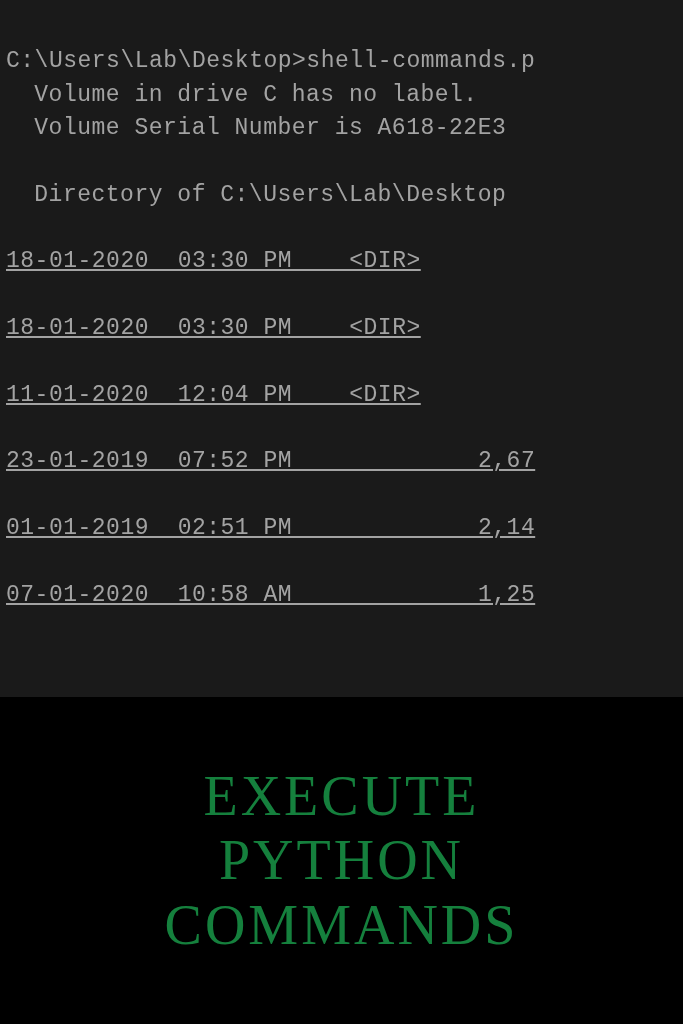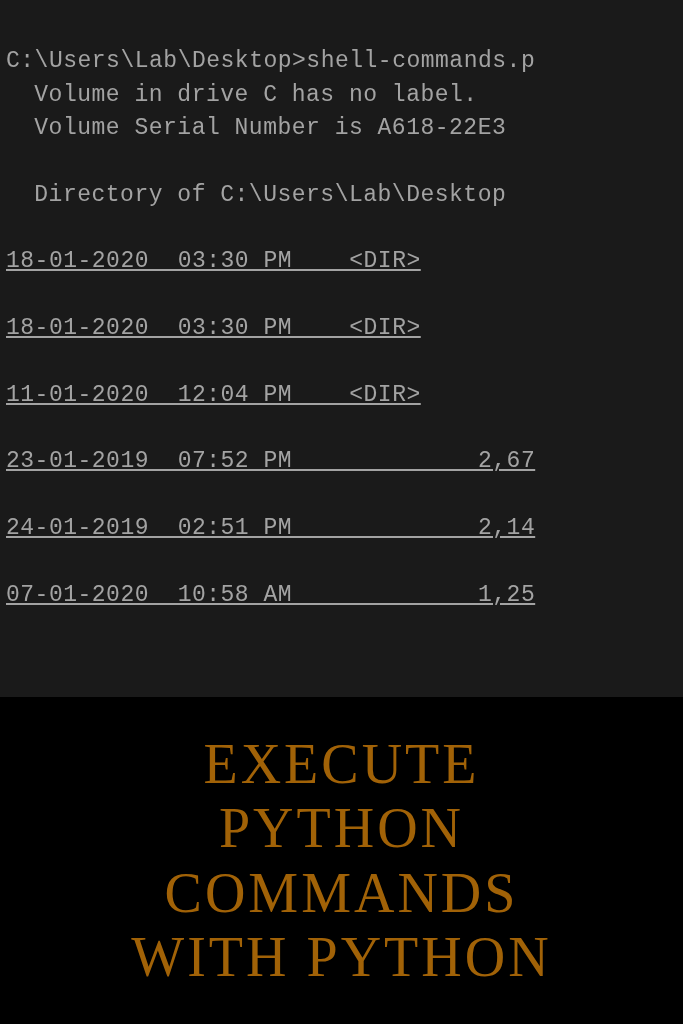--- a/index.html
+++ b/index.html
@@ -38,21 +38,21 @@
     .title-block {
       background: #000000;
       height: 327px;
       display: flex;
       flex-direction: column;
       align-items: center;
       justify-content: center;
       padding: 20px;
     }
     .title-text {
-      color: #a16207;
+      color: #15803d;
       font-family: Georgia, 'Times New Roman', serif;
       font-size: 56px;
       font-weight: 400;
       text-align: center;
       line-height: 1.15;
       letter-spacing: 3px;
     }
   </style>
 </head>
 <body>
@@ -61,30 +61,29 @@
 <span class="prompt-line">C:\Users\Lab\Desktop&gt;shell-commands.p</span>
 <span class="info-line"> Volume in drive C has no label.</span>
 <span class="info-line"> Volume Serial Number is A618-22E3</span>
 
 <span class="info-line"> Directory of C:\Users\Lab\Desktop</span>
 
 <span class="listing-row">18-01-2020  03:30 PM    &lt;DIR&gt;</span>
 <span class="listing-row">18-01-2020  03:30 PM    &lt;DIR&gt;</span>
 <span class="listing-row">11-01-2020  12:04 PM    &lt;DIR&gt;</span>
 <span class="listing-row">23-01-2019  07:52 PM             2,67</span>
-<span class="listing-row">24-01-2019  02:51 PM             2,14</span>
+<span class="listing-row">01-01-2019  02:51 PM             2,14</span>
 <span class="listing-row">07-01-2020  10:58 AM             1,25</span>
 
 
 
 
 
 
 </div>
 
 <div class="title-block">
   <div class="title-text">
     <div>EXECUTE</div>
     <div>PYTHON</div>
     <div>COMMANDS</div>
-    <div>WITH PYTHON</div>
   </div>
 </div>
 
 </body></html>

